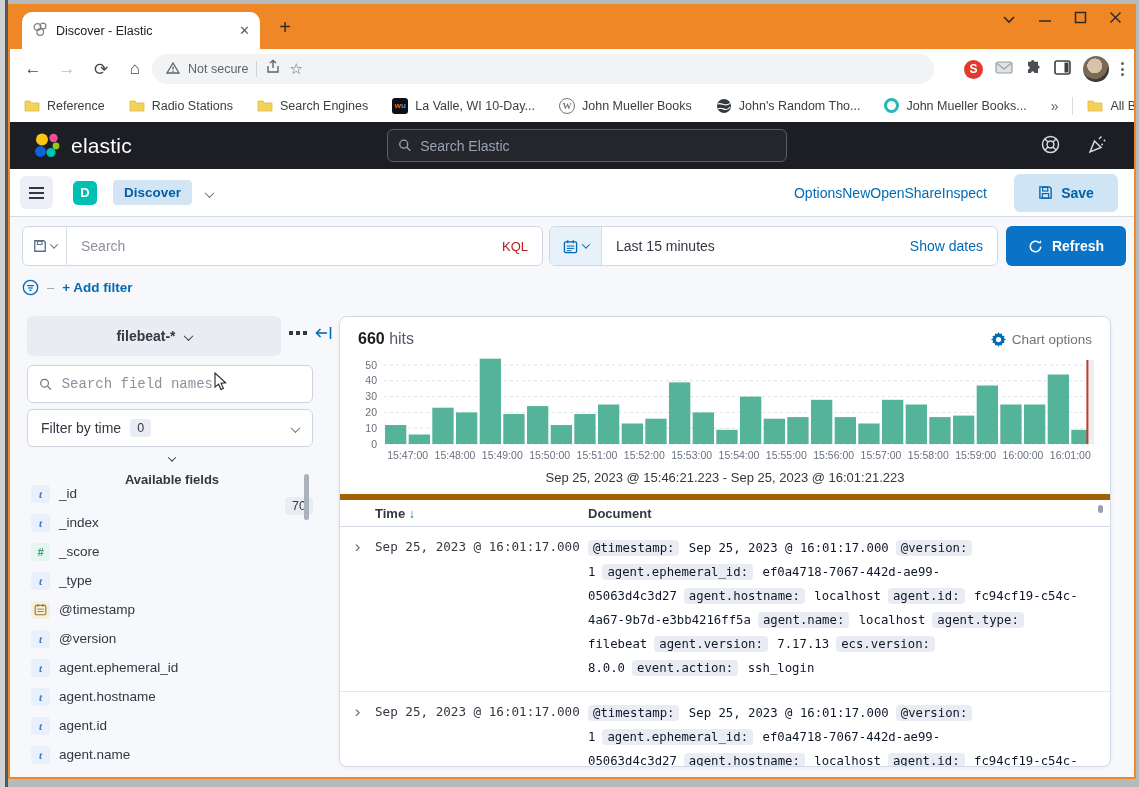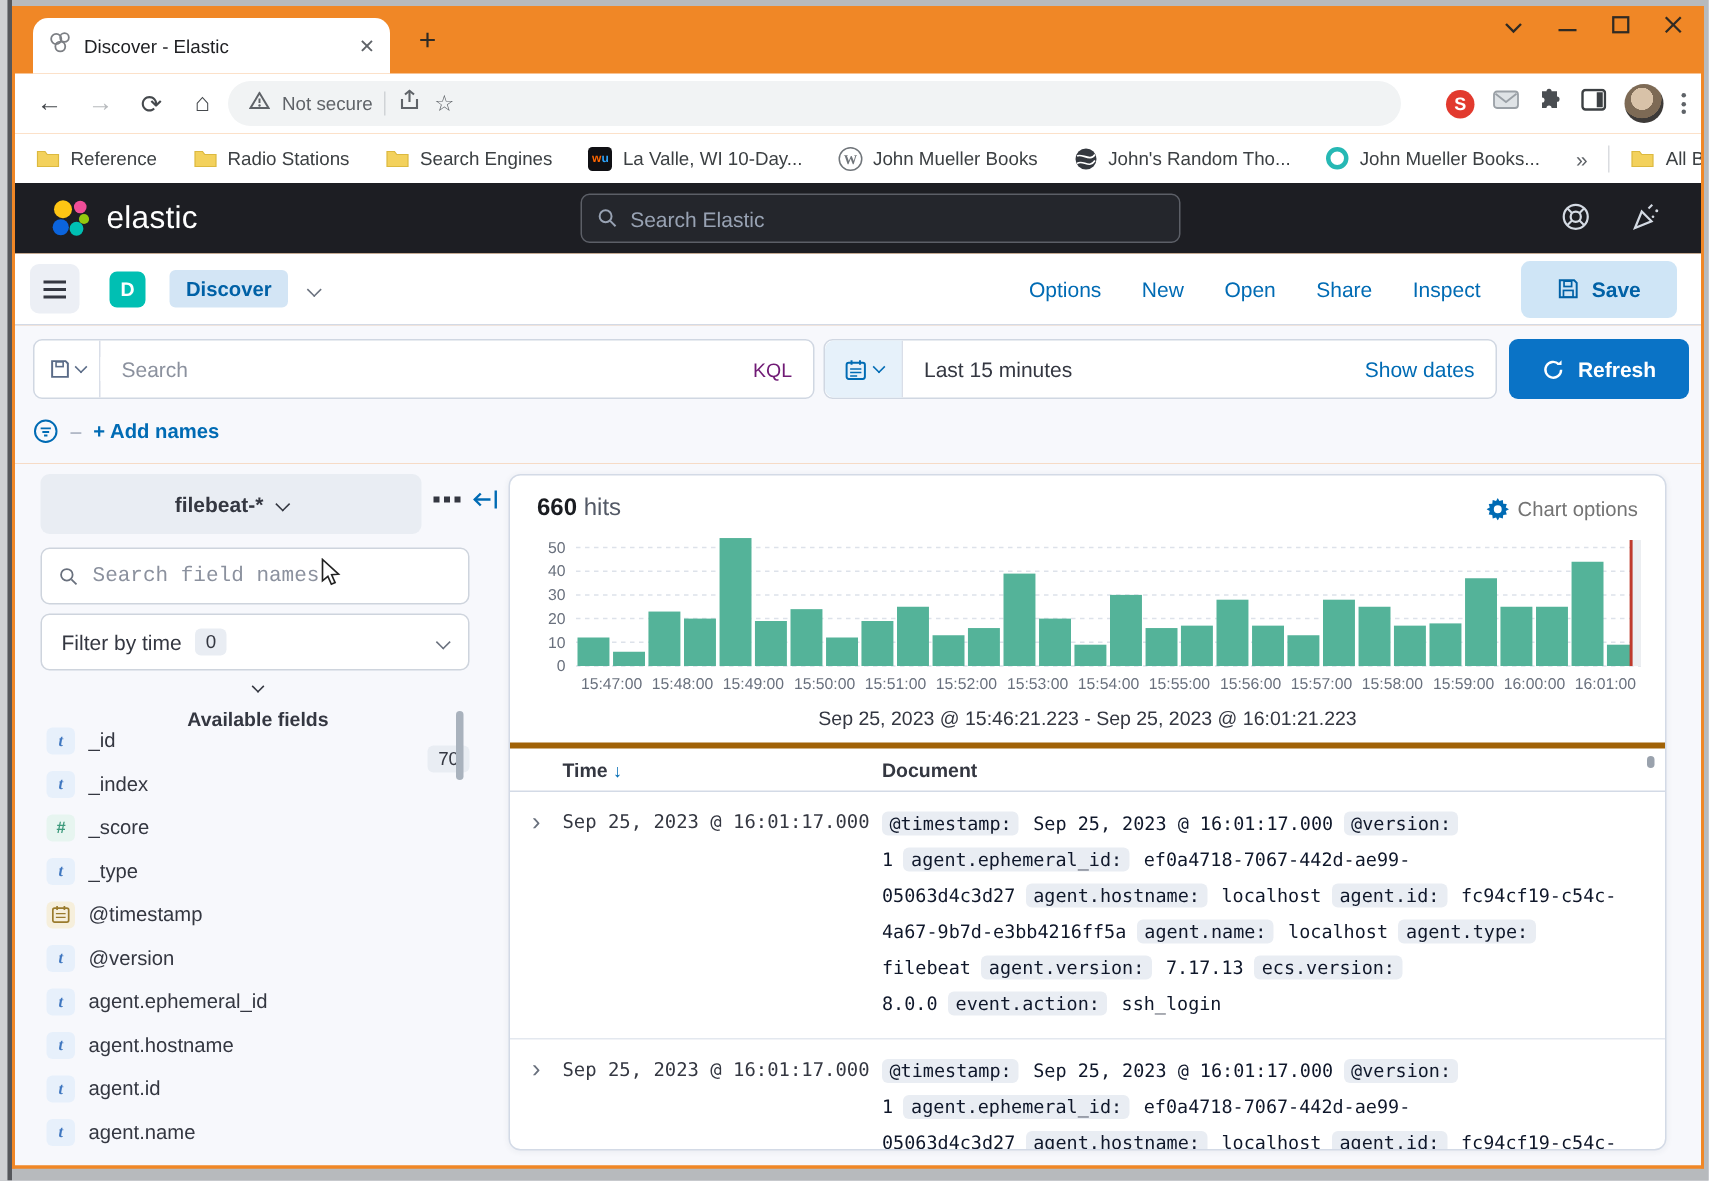--- a/index.html
+++ b/index.html
@@ -78,21 +78,21 @@
   
   #searcharea { position:absolute; left:0; top:213px; width:100%; height:92px; background:#f7f8fc; }
   .fbar { position:absolute; top:9px; height:40px; background:#fff; border:1px solid #d0d7e2;
     border-radius:6px; display:flex; align-items:center; }
   #querybar { left:12px; width:521px; }
   #qb-left { width:44px; height:100%; display:flex; align-items:center; justify-content:center; gap:4px;
     border-right:1px solid #d9dee8; }
   #querybar input { flex:1; border:none; outline:none; font-size:14px; padding:0 14px; color:#343741;
     font-family:"Liberation Sans",sans-serif; }
   #querybar input::placeholder { color:#8b919e; }
-  #kql { font-size:13px; color:#701a75; padding-right:14px; }
+  #kql { font-size:13px; color:#b91c1c; padding-right:14px; }
   #datebar { left:539px; width:449px; }
   #db-left { width:52px; height:100%; background:#e6f1fa; border-radius:6px 0 0 6px;
     display:flex; align-items:center; justify-content:center; gap:5px; border-right:1px solid #d9dee8; }
   #db-range { font-size:14px; color:#343741; padding-left:14px; flex:1; }
   #db-show { font-size:14px; color:#006bb4; padding-right:14px; }
   #refresh-btn { position:absolute; left:996px; top:9px; width:120px; height:40px; background:#0a73c6;
     border-radius:6px; color:#fff; font-weight:bold; font-size:14px; display:flex; align-items:center;
     justify-content:center; gap:9px; }
   #addfilter { position:absolute; left:12px; top:62px; display:flex; align-items:center; gap:8px; }
   #addfilter .dash { color:#98a2b3; font-size:13px; }
@@ -139,21 +139,21 @@
 
   
   #panel { position:absolute; left:329px; top:7px; width:772px; height:451px; background:#fff;
     border:1px solid #d3dae6; border-radius:8px; box-shadow:0 1px 4px rgba(40,50,70,.06); overflow:hidden; }
   #panel-hdr { display:flex; align-items:center; padding:13px 18px 0 18px; }
   #hits { font-size:16px; color:#535966; }
   #hits b { color:#1a1c21; font-weight:bold; }
   #chart-opts { margin-left:auto; display:flex; align-items:center; gap:6px; color:#737373; font-size:13.5px; }
   #chart { margin:4px 10px 0 10px; }
   #caption { text-align:center; font-size:13px; color:#343741; margin-top:2px; }
-  #thead { display:flex; border-bottom:1px solid #d3dae6; border-top:4px solid #a16207; margin-top:9px;
+  #thead { display:flex; border-bottom:1px solid #d3dae6; border-top:6px solid #a16207; margin-top:9px;
     height:33px; align-items:center; position:relative; }
   #thead .c1 { margin-left:35px; width:213px; font-weight:bold; font-size:13px; color:#343741; }
   #thead .c2 { font-weight:bold; font-size:13px; color:#343741; }
   #thead .arrow { color:#006bb4; font-size:12px; }
   #tbl-dot { position:absolute; right:7px; top:5px; width:5px; height:8px; background:#9aa2ad; border-radius:3px; }
   .doc-row { display:flex; padding:9px 0 11px 0; border-bottom:1px solid #e3e8ef; }
   .doc-row .expand { width:35px; text-align:center; color:#69707d; font-size:17px; line-height:22px; }
   .doc-row .tcell { width:213px; font-family:"DejaVu Sans Mono",monospace; font-size:12.6px; color:#343741;
     line-height:22px; }
   .doc-row .dcell { width:500px; font-family:"DejaVu Sans Mono",monospace; font-size:12.3px; color:#0f172a;
@@ -337,21 +337,21 @@
   <div id="apptb">
     <div id="hamburger">
         <i></i>
         <i></i>
         <i></i>
       </div>
     <div id="dbadge">D</div>
     <div id="crumb">Discover</div>
     <span class="cv up-offset" style="margin-left:14px"></span>
     <div id="apptb-right">
-      <span id="menu-links" style="display:flex;gap:27px">
+      <span id="menu-links" style="display:flex;">
           <span class="tlink">Options</span>
           <span class="tlink">New</span>
           <span class="tlink">Open</span>
           <span class="tlink">Share</span>
           <span class="tlink">Inspect</span>
         </span>
       <button id="save-btn" style="border:none">
         <svg width="15" height="15" viewBox="0 0 16 16">
             <path d="M2 2h10.2L14 3.8V14H2z" fill="none" stroke="#0061a6" stroke-width="1.4"></path>
             <rect x="5" y="2.6" width="5.4" height="3.8" fill="none" stroke="#0061a6" stroke-width="1.2"></rect>
@@ -397,21 +397,21 @@
       <span>Refresh</span>
     </button>
     <div id="addfilter">
       <svg width="17" height="17" viewBox="0 0 18 18">
           <circle cx="9" cy="9" r="7.6" fill="none" stroke="#006bb4" stroke-width="1.4"></circle>
           <line x1="5.4" y1="7" x2="12.6" y2="7" stroke="#006bb4" stroke-width="1.3"></line>
           <line x1="6.6" y1="9.5" x2="11.4" y2="9.5" stroke="#006bb4" stroke-width="1.3"></line>
           <line x1="7.8" y1="12" x2="10.2" y2="12" stroke="#006bb4" stroke-width="1.3"></line>
         </svg>
       <span class="dash">–</span>
-      <span class="lbl">+ Add names</span>
+      <span class="lbl">+ Add filter</span>
     </div>
   </div>
 
   <div id="content">
 
     <div id="ip-btn">
       <span>filebeat-*</span>
       <span class="cv up-offset" style="border-color:#343741"></span>
     </div>
     <span id="ip-dots">

